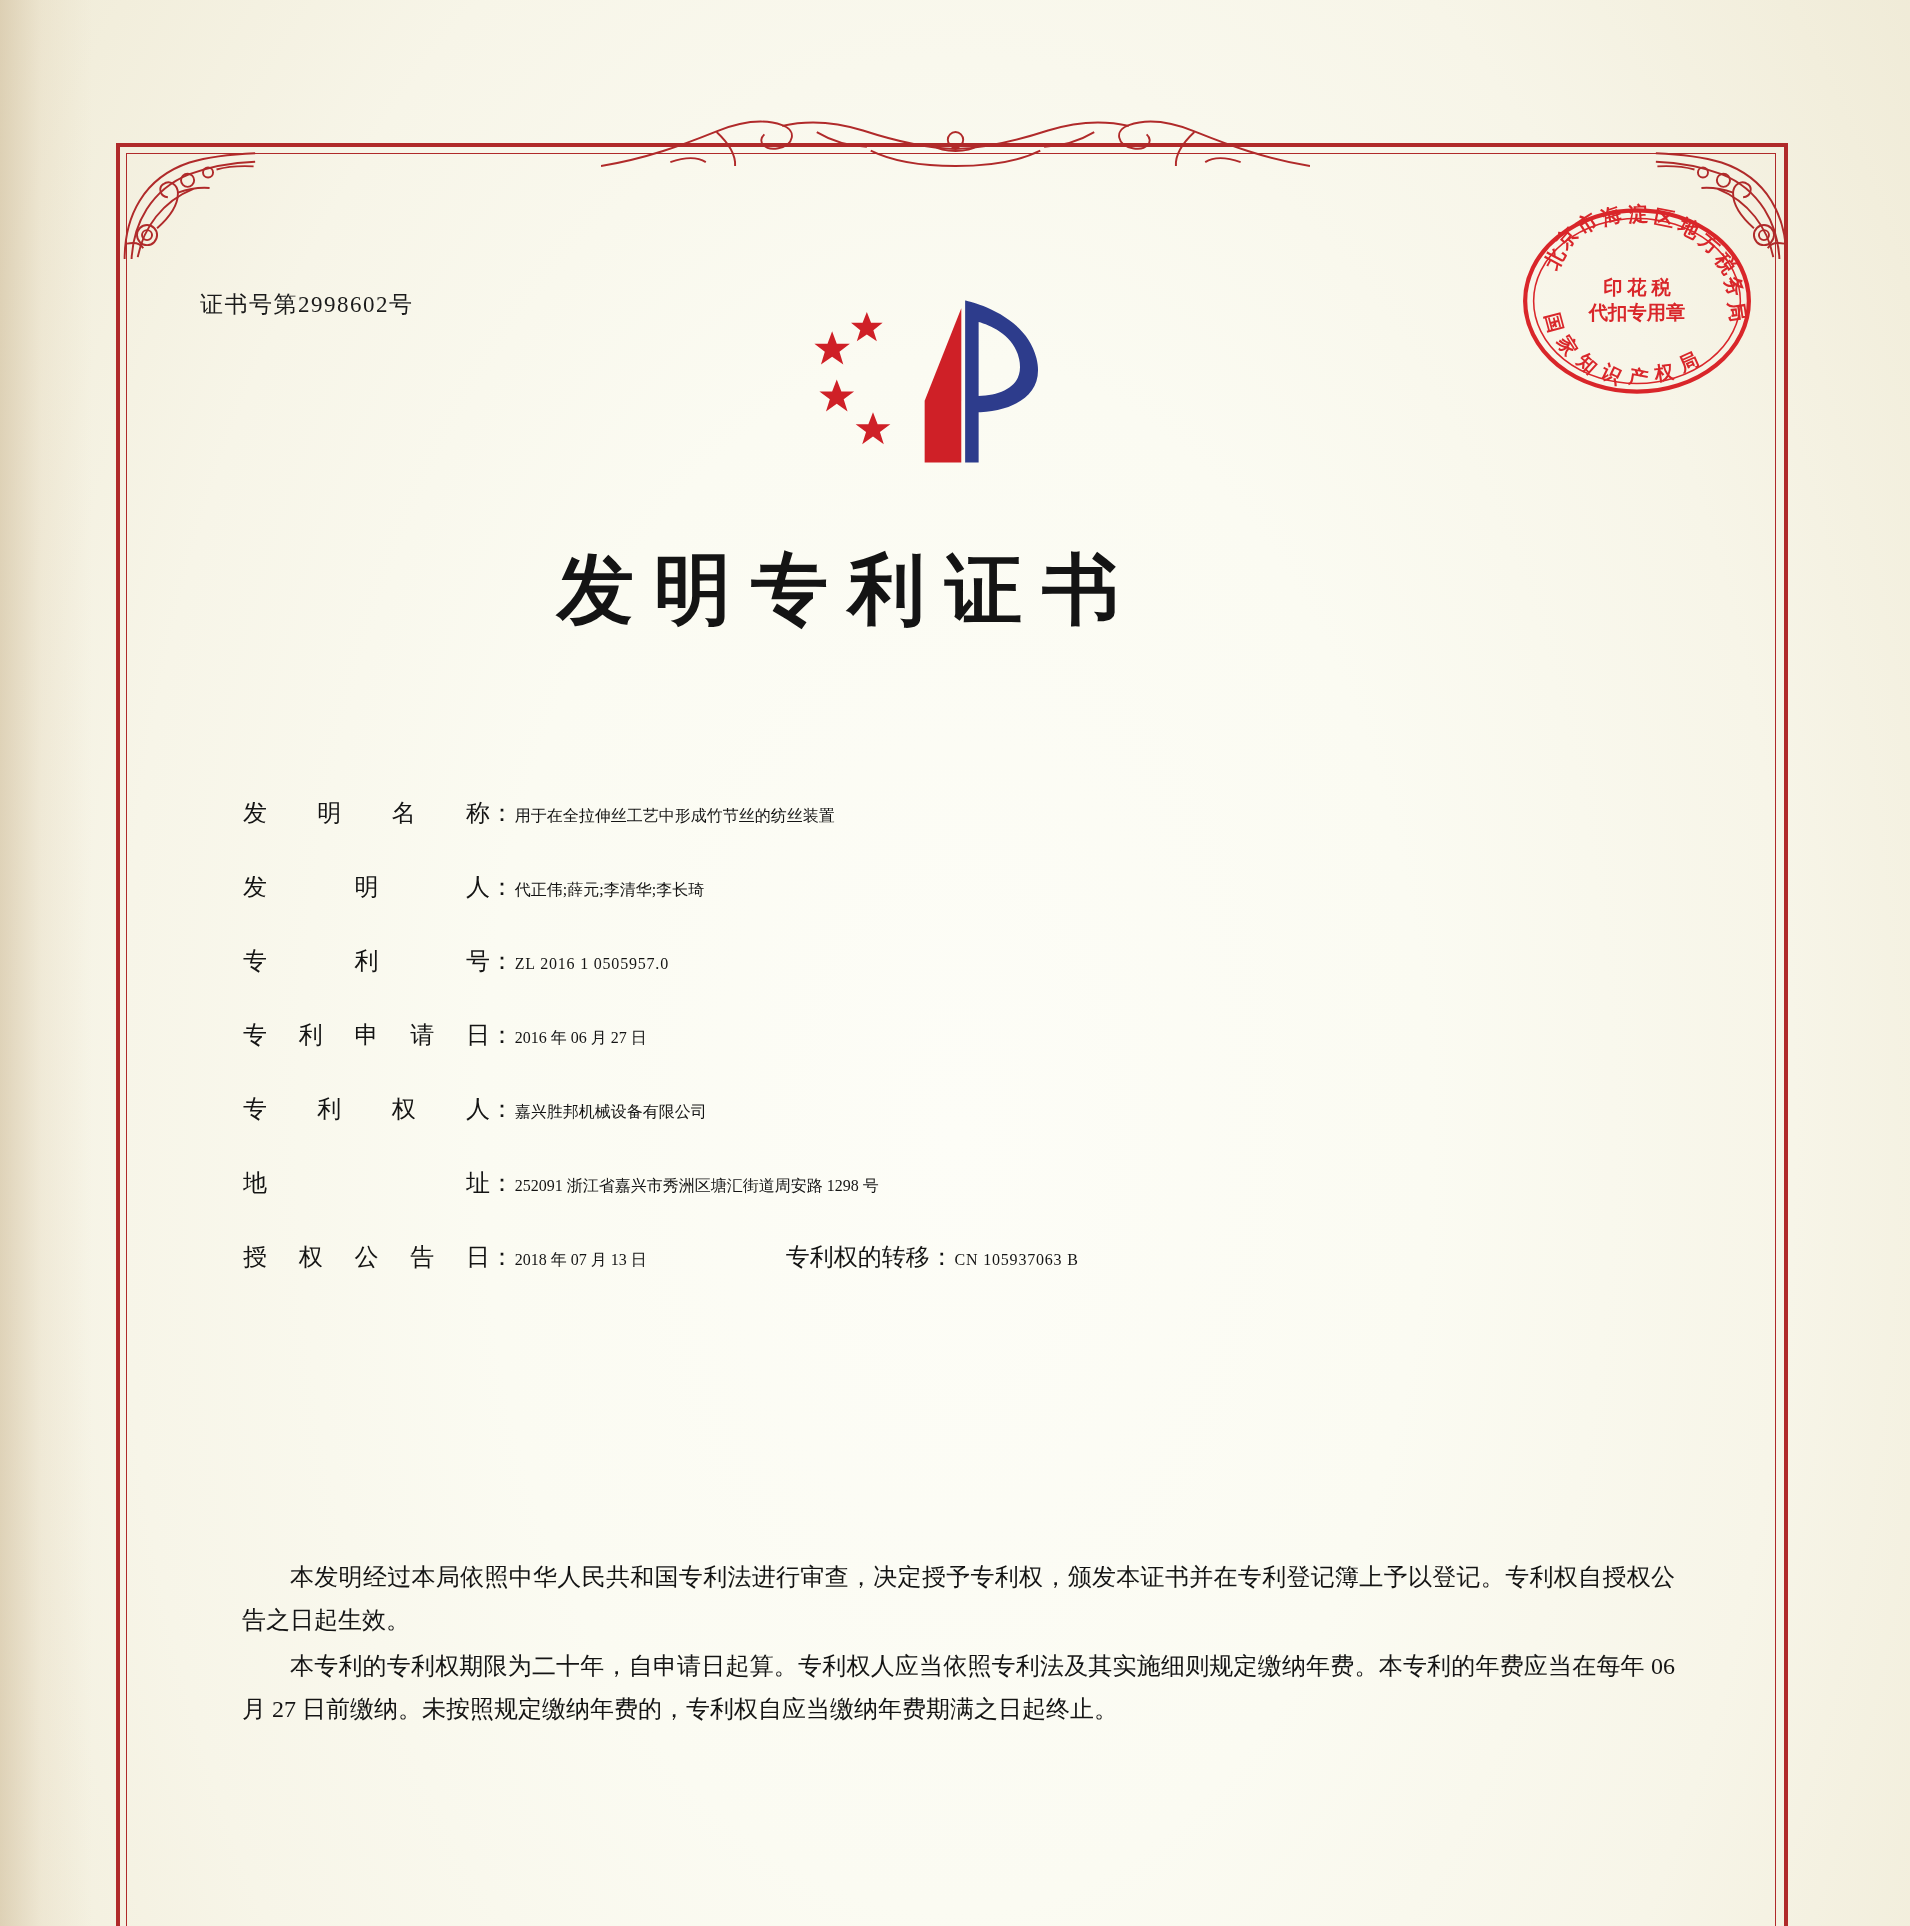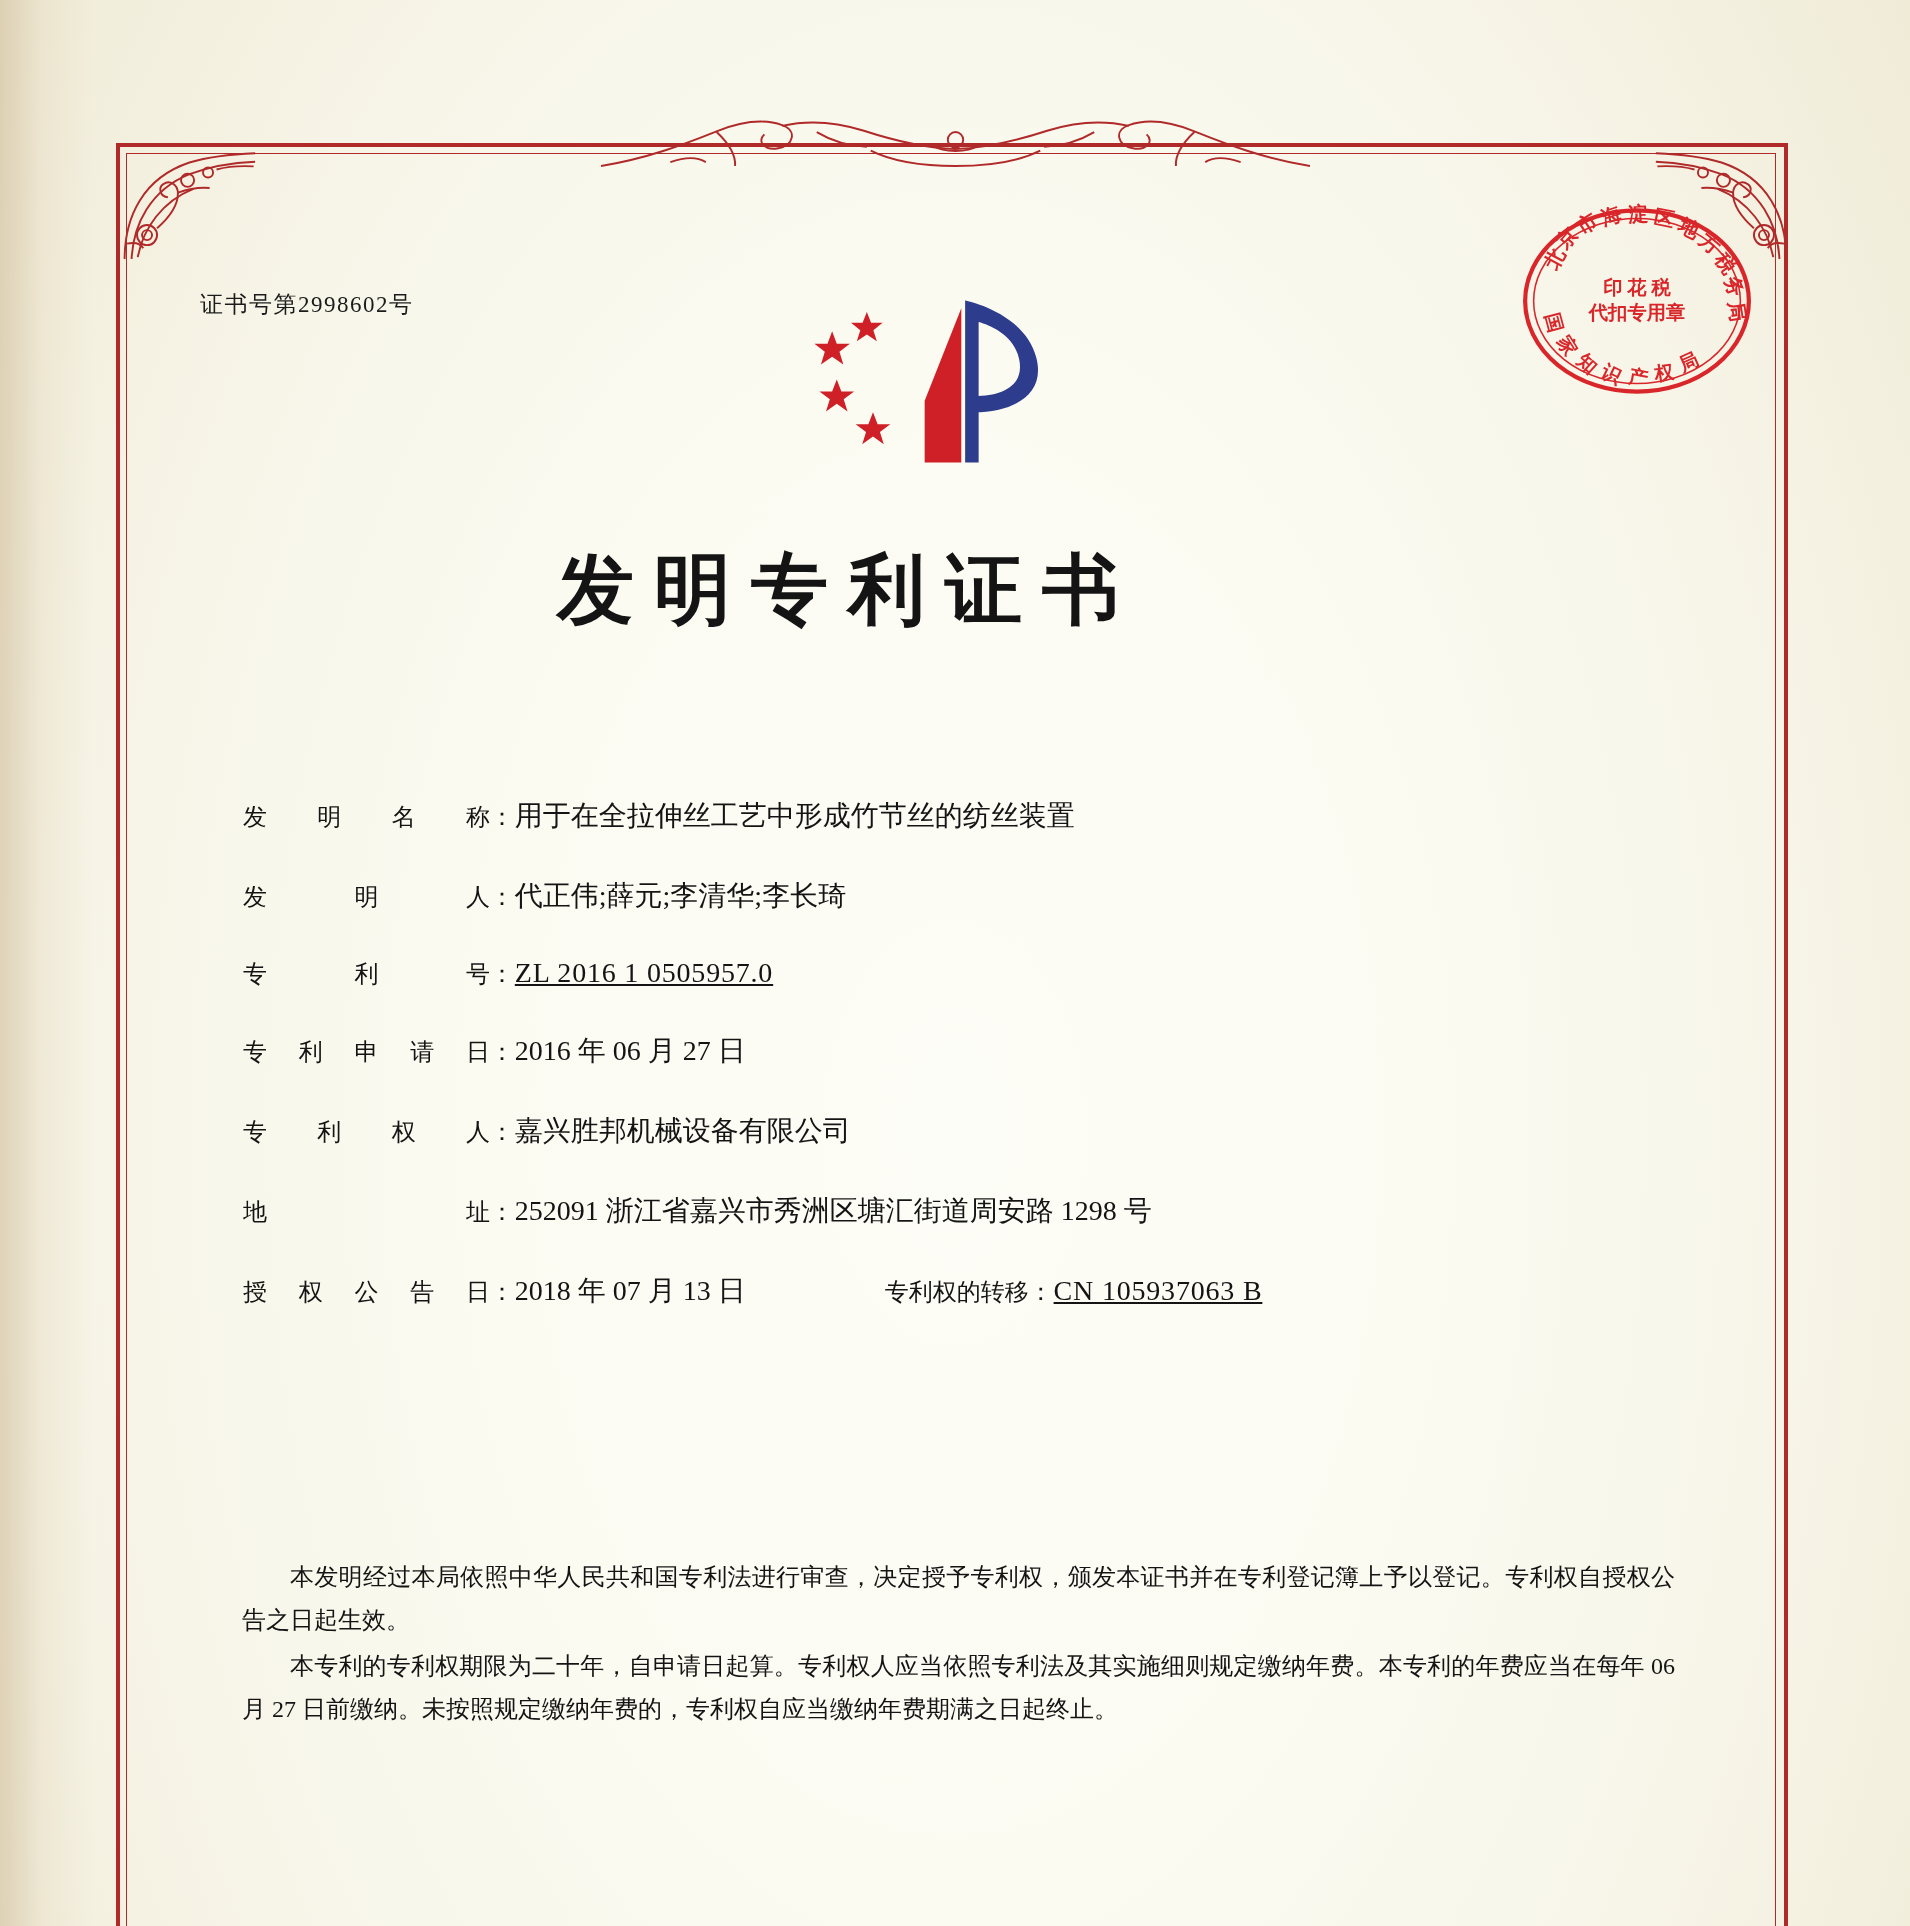--- a/index.html
+++ b/index.html
@@ -114,22 +114,22 @@
     white-space: nowrap;
   }
   .field-label {
     width: 247px;
     display: inline-flex;
     justify-content: space-between;
     flex: 0 0 247px;
   }
   .field-label span { display:inline-block; }
   .field-colon { margin: 0 0.8px 0 0; }
-  .field-value { font-size: 28px; }
-  .field-value.num { letter-spacing: 0.8px; text-decoration: underline; }
+  .field-value { font-size: 16px; }
+  .field-value.num { letter-spacing: 0.8px; }
 
   .row-pub {
     display: flex;
     align-items: baseline;
     font-size: 24px;
     color: #141414;
     white-space: nowrap;
     margin-bottom: 23px;
   }
   .pub-label {

